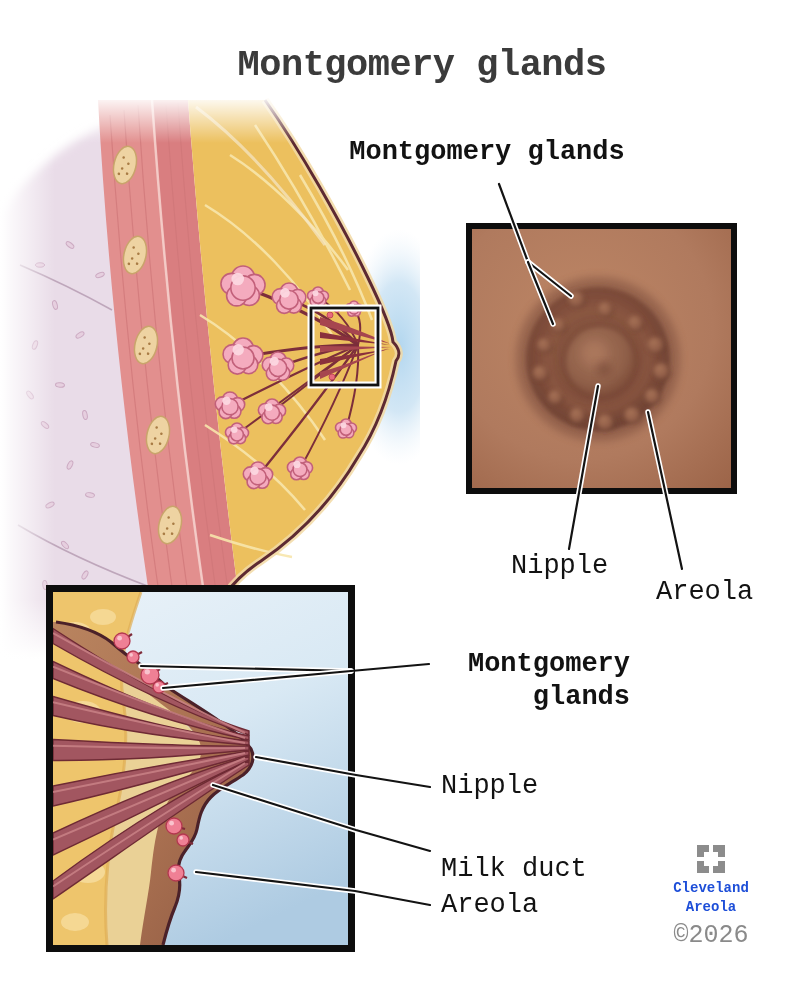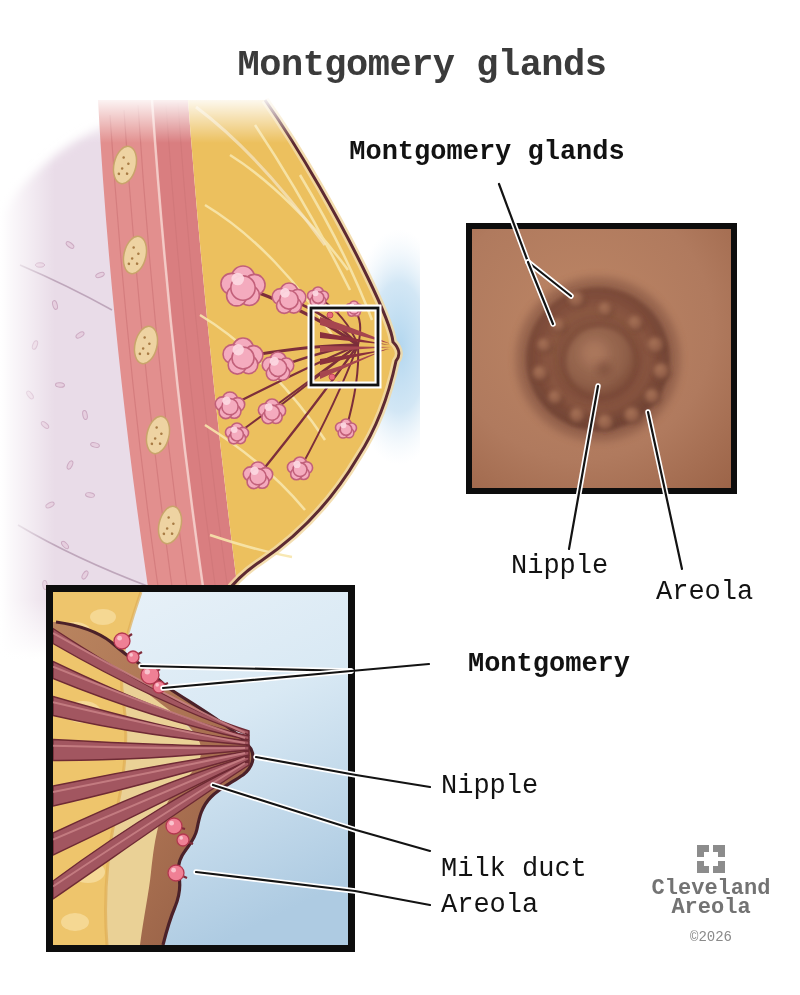--- a/index.html
+++ b/index.html
@@ -26,22 +26,22 @@
   .casing{stroke:#ffffff;stroke-width:5.5;}
   .core{stroke:#131313;stroke-width:2.2;}
   .branding{position:absolute;left:650px;top:845px;width:122px;text-align:center;z-index:60;}
   .cc-mark{width:28px;height:28px;margin:0 auto;display:grid;grid-template-columns:12px 12px;
            grid-template-rows:12px 12px;gap:4px;}
   .cc-mark i{display:block;width:12px;height:12px;box-sizing:border-box;border:0 solid #8c8c8c;}
   .cc-mark i:nth-child(1){border-top-width:7px;border-left-width:7px;}
   .cc-mark i:nth-child(2){border-top-width:7px;border-right-width:7px;}
   .cc-mark i:nth-child(3){border-bottom-width:7px;border-left-width:7px;}
   .cc-mark i:nth-child(4){border-bottom-width:7px;border-right-width:7px;}
-  .cc-name{margin-top:6px;font-size:22px;line-height:19px;font-weight:bold;color:#737373;}
-  .cc-copy{margin-top:12px;font-size:14px;color:#8a8a8a;}
+  .cc-name{margin-top:6px;font-size:14px;line-height:19px;font-weight:bold;color:#1d4ed8;}
+  .cc-copy{margin-top:4px;font-size:25px;color:#8a8a8a;}
 </style>
 </head>
 <body>
 
 <div class="canvas">
 
   <h1 id="page-title">Montgomery glands</h1>
 
   <svg class="breast-svg" viewBox="0 0 420 565">
     <defs>
@@ -530,20 +530,21 @@
         </g>
     </svg>
   </div>
 
   <div class="callout callout-bold" id="lbl-mg-top">Montgomery glands</div>
   <div class="callout" id="lbl-nipple-top">Nipple</div>
   <div class="callout" id="lbl-areola-top">Areola</div>
 
   <div class="callout callout-bold" id="lbl-mg-bottom">
     <div>Montgomery</div>
+    <div>glands</div>
   </div>
   <div class="callout" id="lbl-nipple-bottom">Nipple</div>
   <div class="callout" id="lbl-milkduct">Milk duct</div>
   <div class="callout" id="lbl-areola-bottom">Areola</div>
 
   <svg class="overlay" viewBox="0 0 800 995">
     <g>
       <polyline class="casing" points="499,184 528,262"></polyline>
         <polyline class="core" points="499,184 528,262"></polyline>
       <polyline class="casing" points="528,262 571,296"></polyline>

